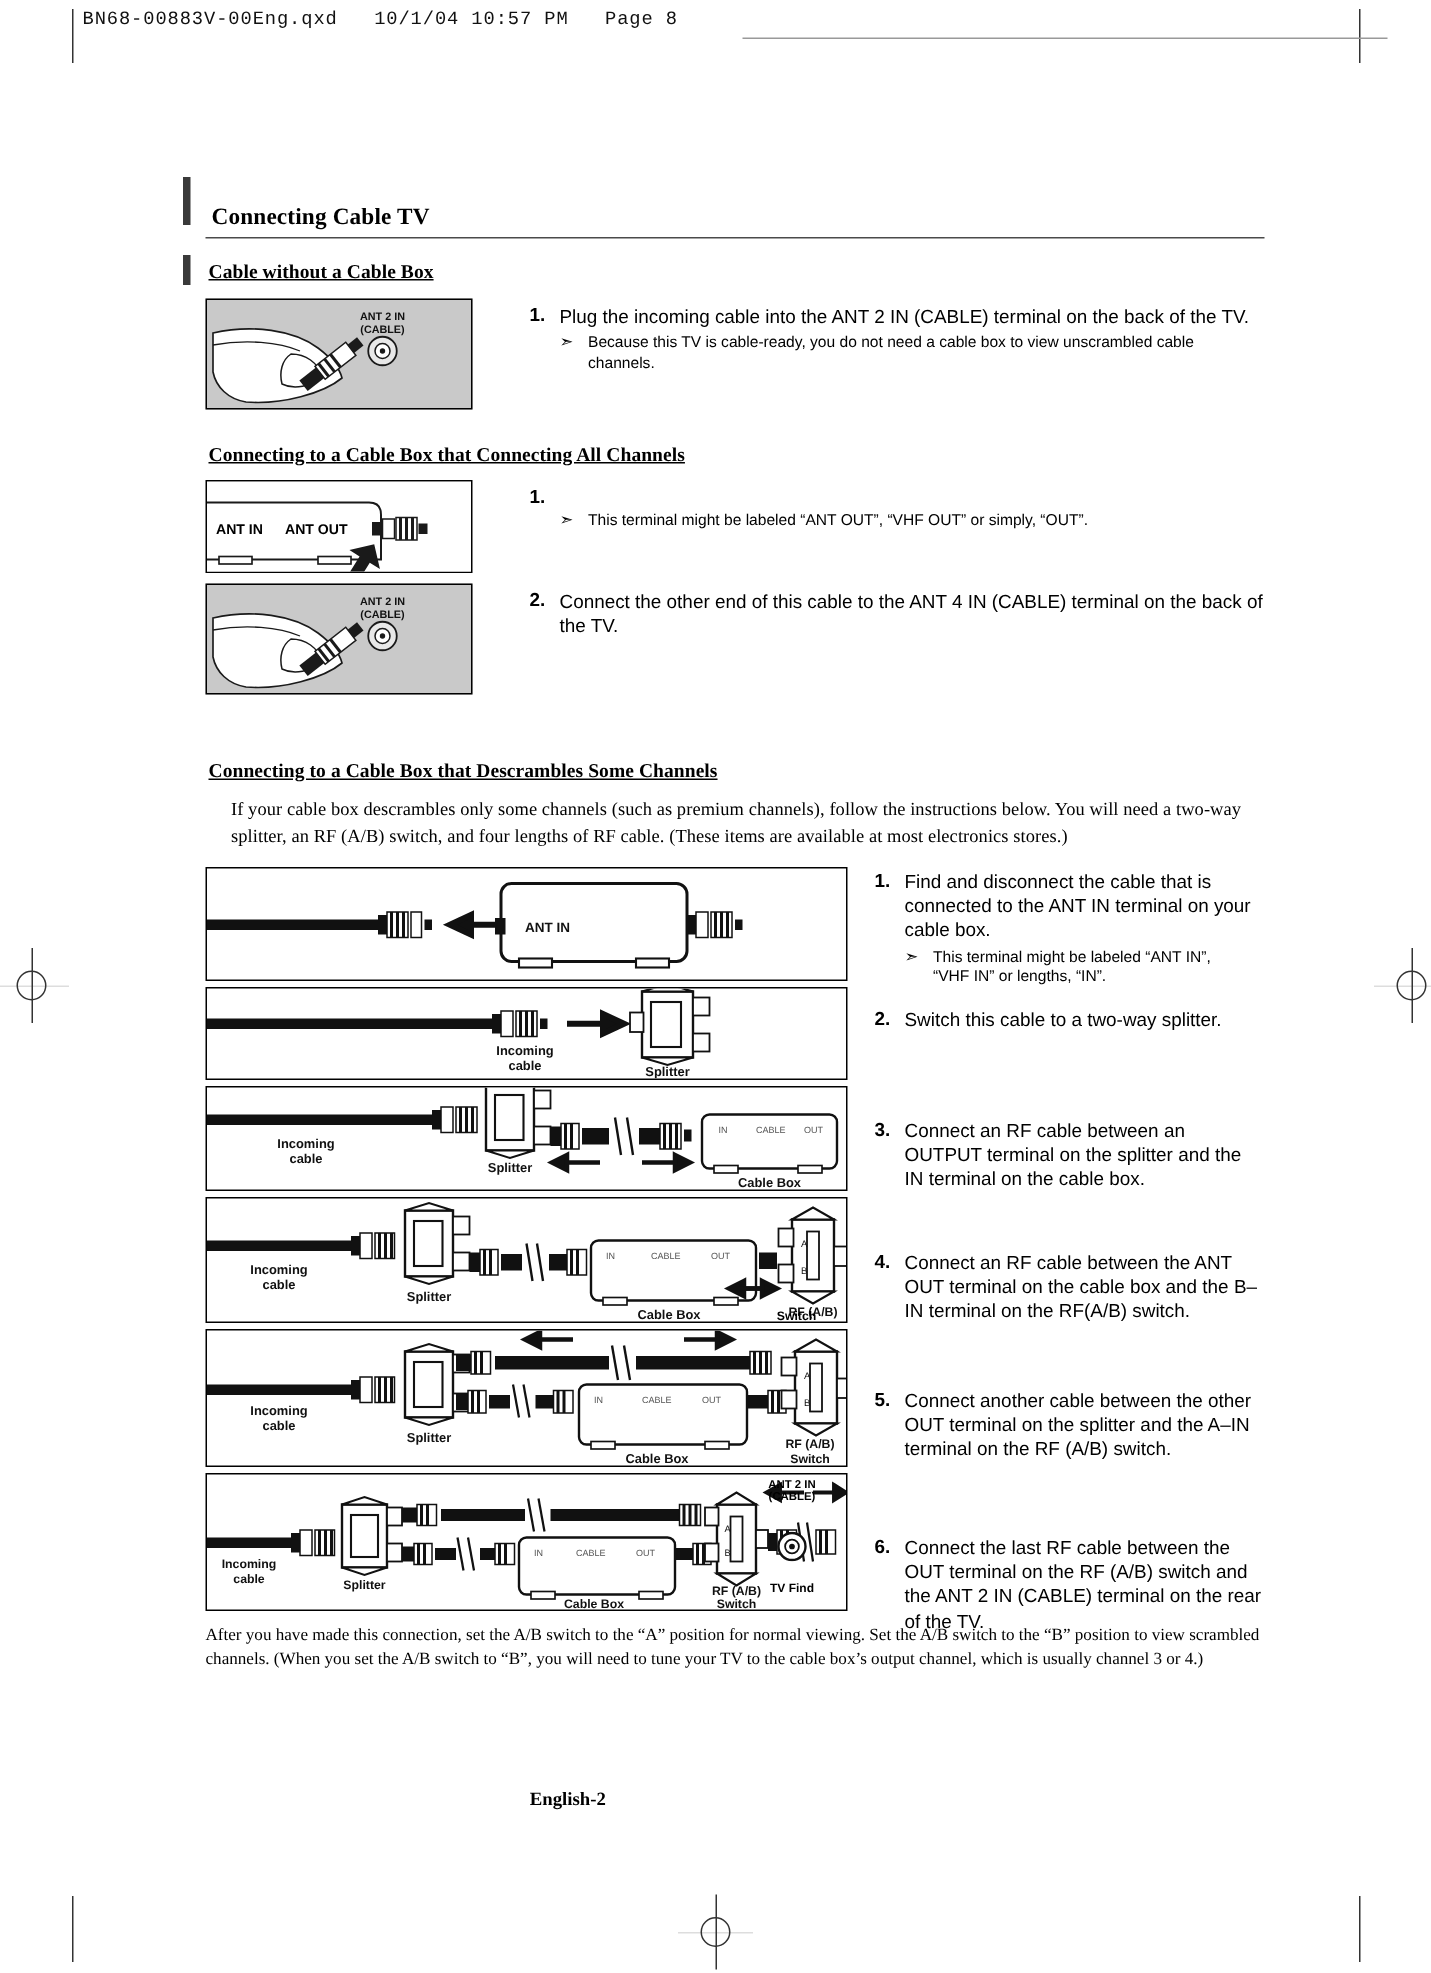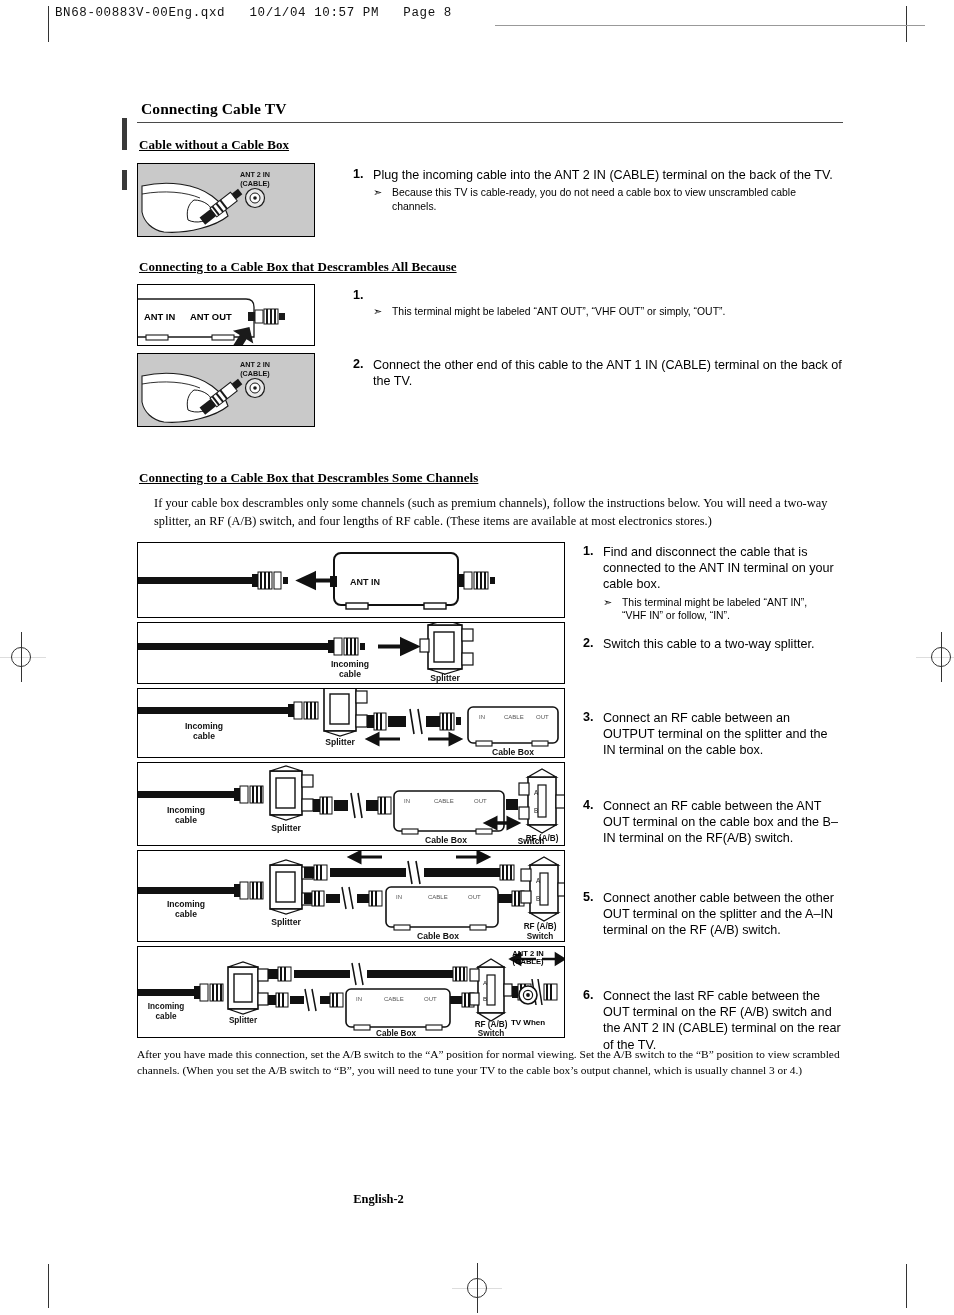--- a/index.html
+++ b/index.html
@@ -25,21 +25,21 @@
   .filehead {
     position:absolute; left:55px; top:6px;
     font-family:"Liberation Mono", monospace;
     font-size:12.5px; letter-spacing:0.6px; white-space:pre; color:#111;
   }
   .head-rule { position:absolute; left:495px; top:25px; width:430px; height:1px; background:#999; }
 
   
   .page { position:absolute; left:0; top:0; width:757px; height:1315px; }
 
-  .content { position:absolute; left:137px; top:100px; width:706px; }
+  .content { position:absolute; left:137px; top:136px; width:706px; }
 
   
   .accent { position:absolute; width:5px; background:#3a3a3a; left:122px; }
 
   h1.section-title {
     font-family:"Liberation Serif", serif;
     font-size:15.5px; font-weight:bold; margin:0; padding:0 0 4px 4px;
     letter-spacing:0.1px;
   }
   .title-rule { border-bottom:1.2px solid #4a4a4a; width:100%; }
@@ -150,21 +150,21 @@
           <span class="num">1.</span>
           <span class="txt">Plug the incoming cable into the ANT 2 IN (CABLE) terminal on the back of the TV.</span>
         </div>
         <div class="note">
           <span class="bullet">➣</span>
           <span class="ntxt">Because this TV is cable-ready, you do not need a cable box to view unscrambled cable channels.</span>
         </div>
       </div>
     </div>
 
-    <h2 class="sub-head" style="margin-top:22px;">Connecting to a Cable Box that Descrambles All Because</h2>
+    <h2 class="sub-head" style="margin-top:22px;">Connecting to a Cable Box that Connecting All Channels</h2>
 
     <div style="display:flex; margin-top:9px;">
       <div class="illus white" style="width:178px; height:62px; flex:0 0 178px;">
         <svg width="178" height="62" viewBox="0 0 178 62">
           <rect x="0" y="0" width="178" height="62" fill="#ffffff"></rect>
 
           <path d="M-4 14 L108 14 Q116 14 116 22 L116 52 L-4 52 Z" fill="#ffffff" stroke="#1a1a1a" stroke-width="1.3"></path>
           <rect x="8" y="50" width="22" height="5" fill="#ffffff" stroke="#1a1a1a" stroke-width="1.1"></rect>
           <rect x="74" y="50" width="22" height="5" fill="#ffffff" stroke="#1a1a1a" stroke-width="1.1"></rect>
           <text x="6" y="35" font-family="Liberation Sans, sans-serif" font-size="9.4" font-weight="bold" fill="#000">ANT IN</text>
@@ -210,21 +210,21 @@
           <circle cx="117" cy="34" r="9.5" fill="#e8e8e8" stroke="#1a1a1a" stroke-width="1.2"></circle>
           <circle cx="117" cy="34" r="5" fill="#ffffff" stroke="#1a1a1a" stroke-width="1"></circle>
           <circle cx="117" cy="34" r="1.8" fill="#1a1a1a"></circle>
           <text x="117" y="13" font-family="Liberation Sans, sans-serif" font-size="7.2" font-weight="bold" text-anchor="middle" fill="#111">ANT 2 IN</text>
           <text x="117" y="22" font-family="Liberation Sans, sans-serif" font-size="7.2" font-weight="bold" text-anchor="middle" fill="#111">(CABLE)</text>
         </svg>
       </div>
       <div class="steps" style="margin-left:38px; padding-top:4px; width:520px;">
         <div class="step">
           <span class="num">2.</span>
-          <span class="txt">Connect the other end of this cable to the ANT 1 IN (CABLE)  terminal on the back of the TV.</span>
+          <span class="txt">Connect the other end of this cable to the ANT 4 IN (CABLE)  terminal on the back of the TV.</span>
         </div>
       </div>
     </div>
 
     <h2 class="sub-head" style="margin-top:43px;">Connecting to a Cable Box that Descrambles Some Channels</h2>
     <p class="intro" style="margin-top:9px; line-height:1.45;margin-left:17px;">If your cable box descrambles only some channels (such as premium channels), follow the instructions below. You will need a two-way splitter, an RF (A/B) switch, and four lengths of RF cable. (These items are available at most electronics stores.)</p>
 
     <div style="display:flex; margin-top:11px;">
 
       <div style="width:428px; flex:0 0 428px;">
@@ -602,37 +602,37 @@
             <div>(CABLE)</div>
           </div>
           <div style="position:absolute; right:26px; top:38px; width:20px; height:20px;">
             <svg width="20" height="20" viewBox="0 0 20 20">
               <circle cx="10" cy="10" r="9" fill="#fff" stroke="#111" stroke-width="1.6"></circle>
               <circle cx="10" cy="10" r="4.6" fill="#fff" stroke="#111" stroke-width="1.2"></circle>
               <circle cx="10" cy="10" r="1.9" fill="#111"></circle>
             </svg>
           </div>
           <div style="position:absolute; right:3px; bottom:10px; width:66px; text-align:center;
-                      font-family:'Liberation Sans',sans-serif; font-size:8px; font-weight:bold;">TV When</div>
+                      font-family:'Liberation Sans',sans-serif; font-size:8px; font-weight:bold;">TV Find</div>
         </div>
 
       </div>
 
       <div class="steps" style="margin-left:18px; width:262px; position:relative;">
 
         <div style="position:absolute; top:2px; left:0; right:0;">
           <div class="step">
             <span class="num">1.</span>
             <span class="txt">Find and disconnect the cable that is connected to the ANT IN terminal on your cable box.</span>
           </div>
           <div class="note">
             <span class="bullet">➣</span>
             <span class="ntxt">
               <span>This terminal might be labeled “ANT IN”,</span><br>
-              <span>“VHF IN” or follow, “IN”.</span>
+              <span>“VHF IN” or lengths, “IN”.</span>
             </span>
           </div>
         </div>
 
         <div style="position:absolute; top:94px; left:0; right:0;">
           <div class="step">
             <span class="num">2.</span>
             <span class="txt">Switch this cable to a two-way splitter.</span>
           </div>
         </div>

